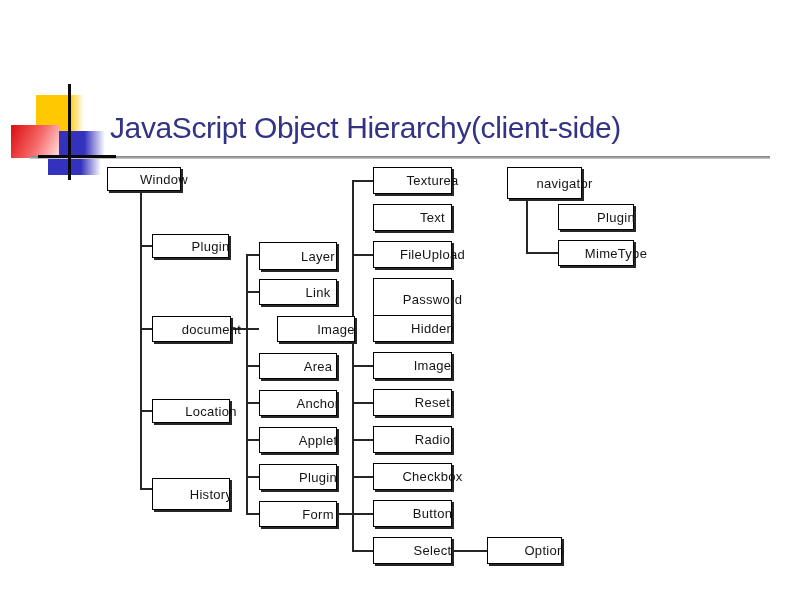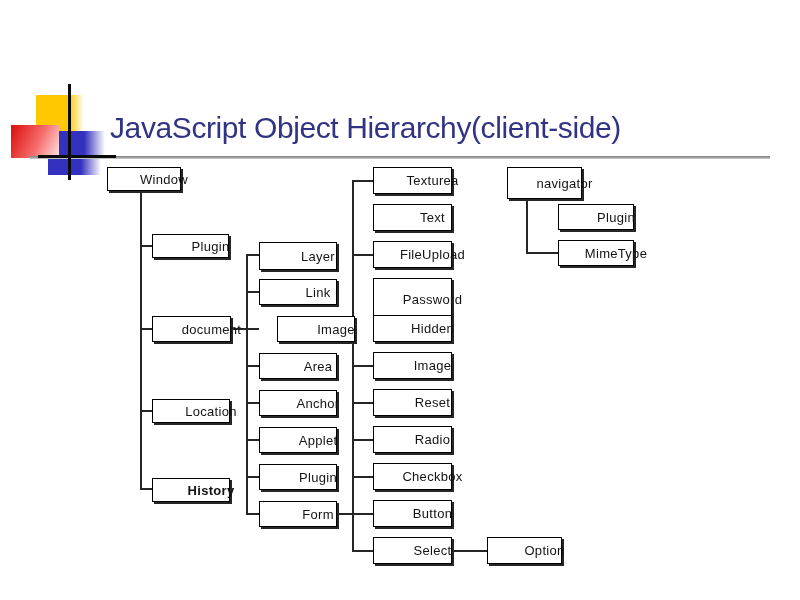--- a/index.html
+++ b/index.html
@@ -94,21 +94,21 @@
 
   <div class="hline" style="left:452px;top:550px;width:35px;"></div>
 
   <div class="vline" style="left:526px;top:191px;height:63px;"></div>
   <div class="hline" style="left:526px;top:252px;width:32px;"></div>
 
   <div class="node" style="left:107px;top:167px;width:74px;height:24px;">Window</div>
   <div class="node" style="left:152px;top:234px;width:77px;height:24px;">Plugin</div>
   <div class="node" style="left:152px;top:316px;width:79px;height:26px;">document</div>
   <div class="node" style="left:152px;top:399px;width:78px;height:24px;">Location</div>
-  <div class="node" style="left:152px;top:478px;width:78px;height:24px;font-weight:bold;">History</div>
+  <div class="node" style="left:152px;top:478px;width:78px;height:32px;">History</div>
 
   <div class="node" style="left:259px;top:242px;width:78px;height:28px;">Layer</div>
   <div class="node" style="left:259px;top:279px;width:78px;height:26px;">Link</div>
   <div class="node" style="left:259px;top:316px;width:78px;height:26px;margin-left:18px;">Image</div>
   <div class="node" style="left:259px;top:353px;width:78px;height:26px;">Area</div>
   <div class="node" style="left:259px;top:390px;width:78px;height:26px;">Anchor</div>
   <div class="node" style="left:259px;top:427px;width:78px;height:26px;">Applet</div>
   <div class="node" style="left:259px;top:464px;width:78px;height:26px;">Plugin</div>
   <div class="node" style="left:259px;top:501px;width:78px;height:26px;">Form</div>
 

